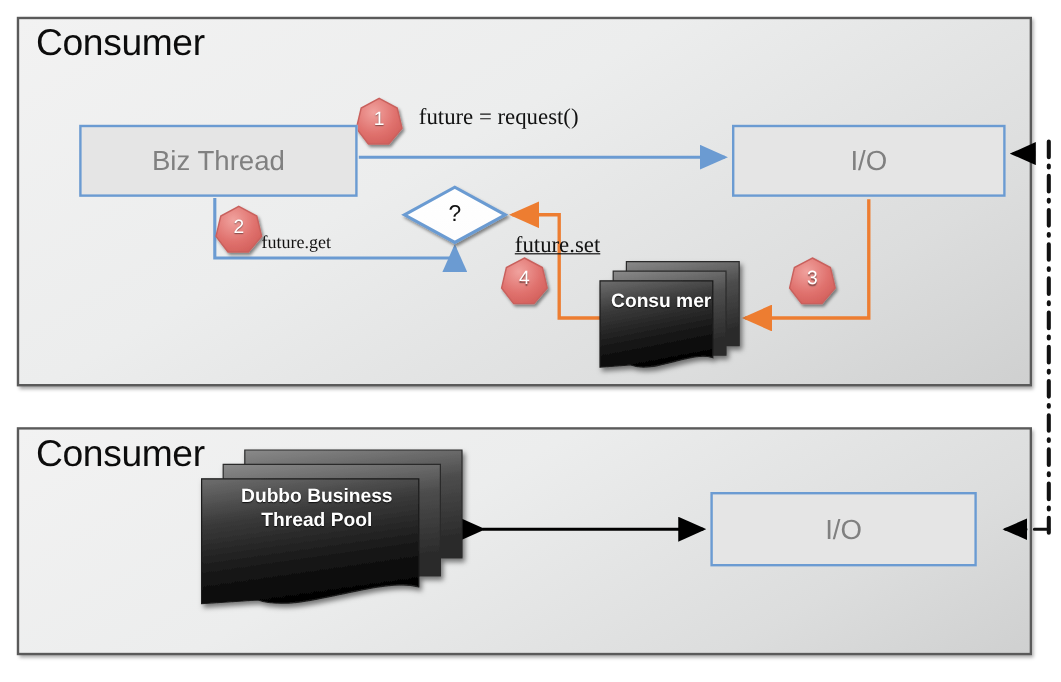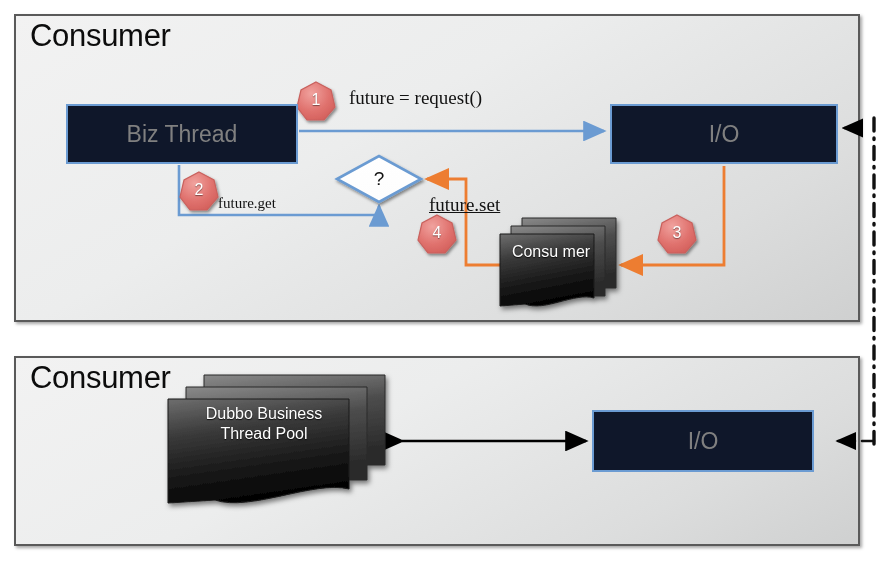--- a/index.html
+++ b/index.html
@@ -13,35 +13,35 @@
          border:2px solid #5a5a5a;
          box-shadow:2px 2px 3px rgba(0,0,0,.35);
          box-sizing:border-box;}
   .panel-title{position:absolute;left:14px;top:2px;
                font-size:31px;color:#0c0c0c;letter-spacing:-.3px;
                font-family:"Liberation Sans","DejaVu Sans",sans-serif;}
   #consumer-panel{left:14px;top:14px;width:846px;height:308px;}
   #provider-panel{left:14px;top:356px;width:846px;height:190px;}
 
   
-  .bluebox{position:absolute;background:#0f172a;border:2px solid #6b9bd2;
+  .bluebox{position:absolute;background:#e5e5e5;border:2px solid #6b9bd2;
            box-sizing:border-box;display:flex;align-items:center;justify-content:center;
            color:#808080;font-size:23px;}
   #biz-thread{left:66px;top:104px;width:232px;height:60px;}
   #io-consumer{left:610px;top:104px;width:228px;height:60px;}
   #io-provider{left:592px;top:410px;width:222px;height:62px;}
 
   
   #decision{position:absolute;left:337px;top:156px;width:84px;height:46px;}
   #decision .qmark{position:absolute;inset:0;display:flex;align-items:center;
                    justify-content:center;font-size:19px;color:#111;
                    font-family:"Liberation Sans","DejaVu Sans",sans-serif;}
 
   
-  .stack{position:absolute;}
+  .stack{position:absolute;font-weight:bold;}
   .stack .lbl{position:absolute;color:#ffffff;text-align:center;
               text-shadow:0 1px 1px rgba(0,0,0,.8);line-height:1.25;}
   #consumer-stack{left:500px;top:216px;width:116px;height:96px;}
   #consumer-stack .lbl{left:8px;top:26px;width:86px;font-size:16px;}
   #pool-stack{left:165px;top:358px;width:220px;height:138px;}
   #pool-stack .lbl{left:14px;top:46px;width:170px;font-size:16px;}
 
   
   .badge{position:absolute;width:36px;height:36px;}
   .badge .num{position:absolute;inset:0;display:flex;align-items:center;

